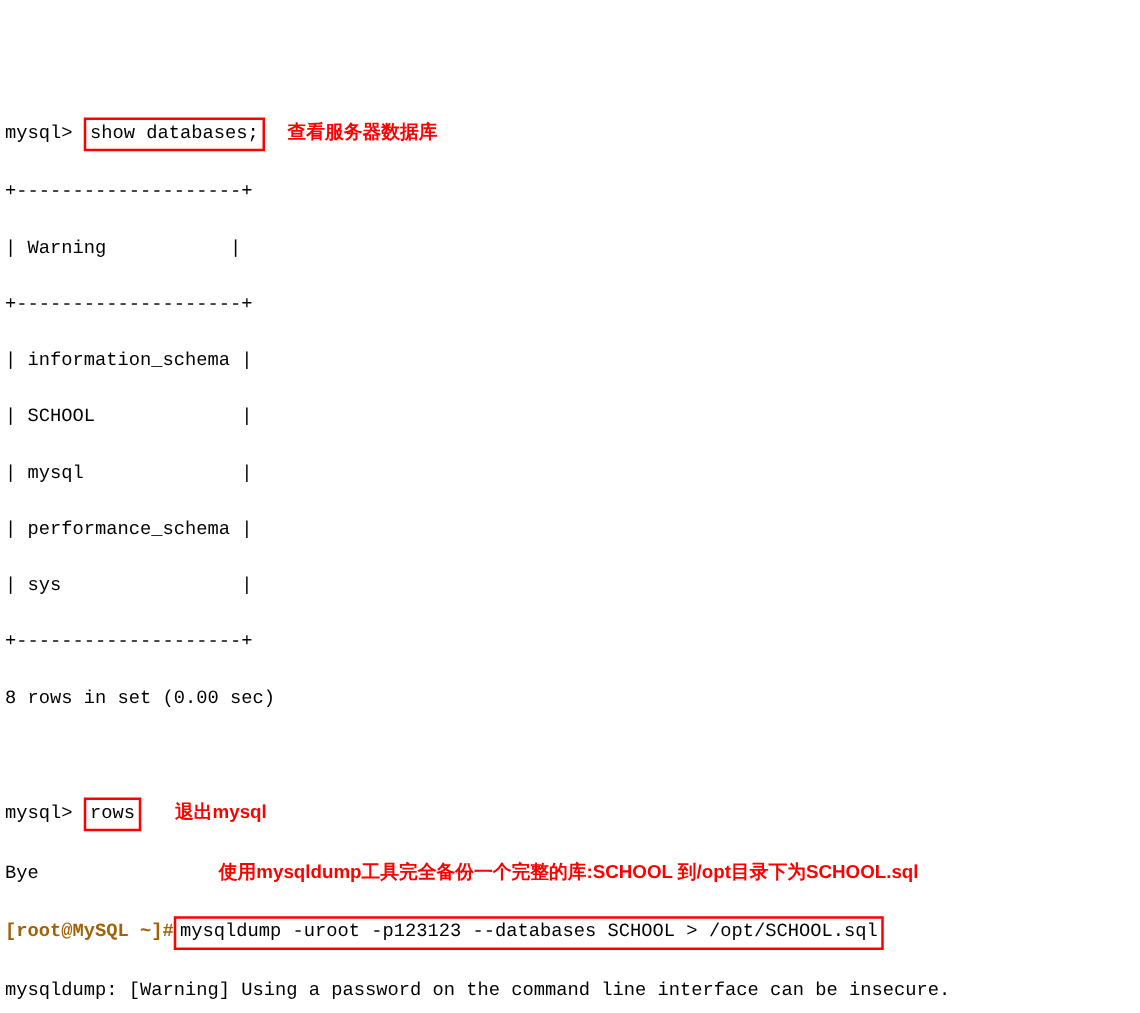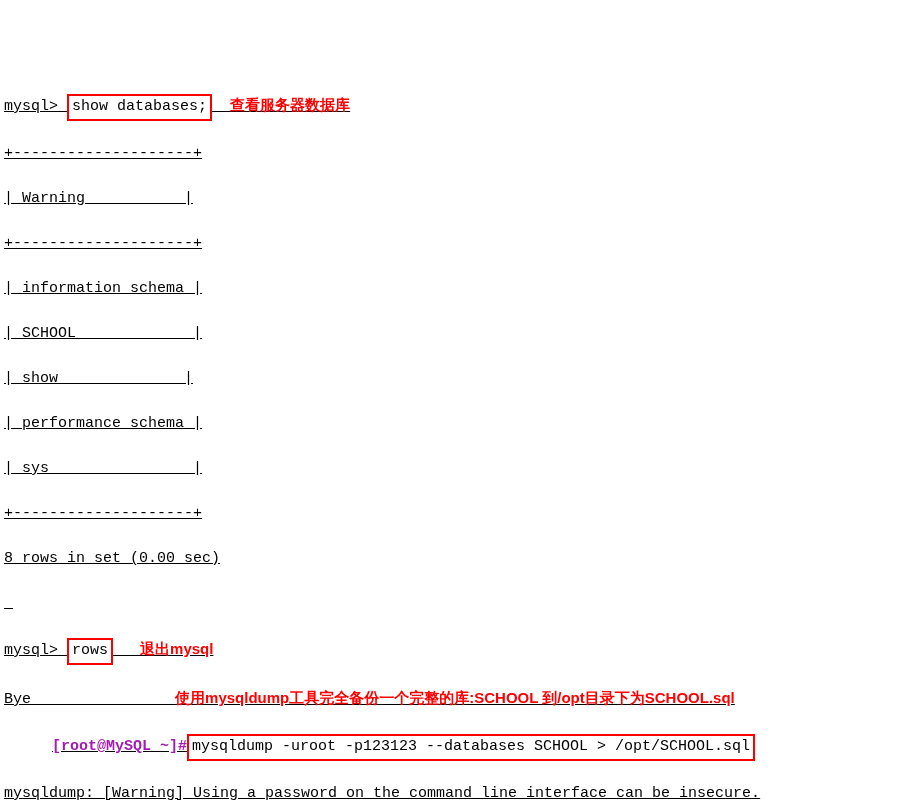--- a/index.html
+++ b/index.html
@@ -5,41 +5,41 @@
   body {
     margin: 0;
     padding: 4px;
     background: #ffffff;
     font-family: "Consolas", "Courier New", monospace;
     font-size: 15px;
     line-height: 1.5;
     color: #000000;
     white-space: pre;
   }
-  .line { display: block; text-decoration: underline; }
+  .line { display: block; }
   .red-box {
     border: 2px solid #ff0000;
     padding: 0 3px;
     display: inline-block;
   }
-  .magenta-text { color: #a21caf; font-weight: bold; margin-left: 48px; }
+  .magenta-text { color: #a16207; font-weight: bold; }
   .annotation { color: #ff0000; font-weight: bold; font-family: "Microsoft YaHei", sans-serif; }
 </style>
 </head>
 <body>
 
 
 
 <span class="line"><span>mysql&gt;</span> <span class="red-box">show databases;</span>  <span class="annotation">查看服务器数据库</span></span>
 <span class="line">+--------------------+</span>
 <span class="line">| Warning           |</span>
 <span class="line">+--------------------+</span>
 <span class="line">| information_schema |</span>
 <span class="line">| SCHOOL             |</span>
-<span class="line">| show              |</span>
+<span class="line">| mysql              |</span>
 <span class="line">| performance_schema |</span>
 <span class="line">| sys                |</span>
 <span class="line">+--------------------+</span>
 <span class="line">8 rows in set (0.00 sec)</span>
 <span class="line"> </span>
 <span class="line"><span>mysql&gt;</span> <span class="red-box">rows</span>   <span class="annotation">退出mysql</span></span>
 <span class="line"><span>Bye</span>                <span class="annotation">使用mysqldump工具完全备份一个完整的库:SCHOOL 到/opt目录下为SCHOOL.sql</span></span>
 <span class="line"><span class="magenta-text">[root@MySQL ~]#</span><span class="red-box">mysqldump -uroot -p123123 --databases SCHOOL &gt; /opt/SCHOOL.sql</span></span>
 <span class="line">mysqldump: [Warning] Using a password on the command line interface can be insecure.</span>
 

